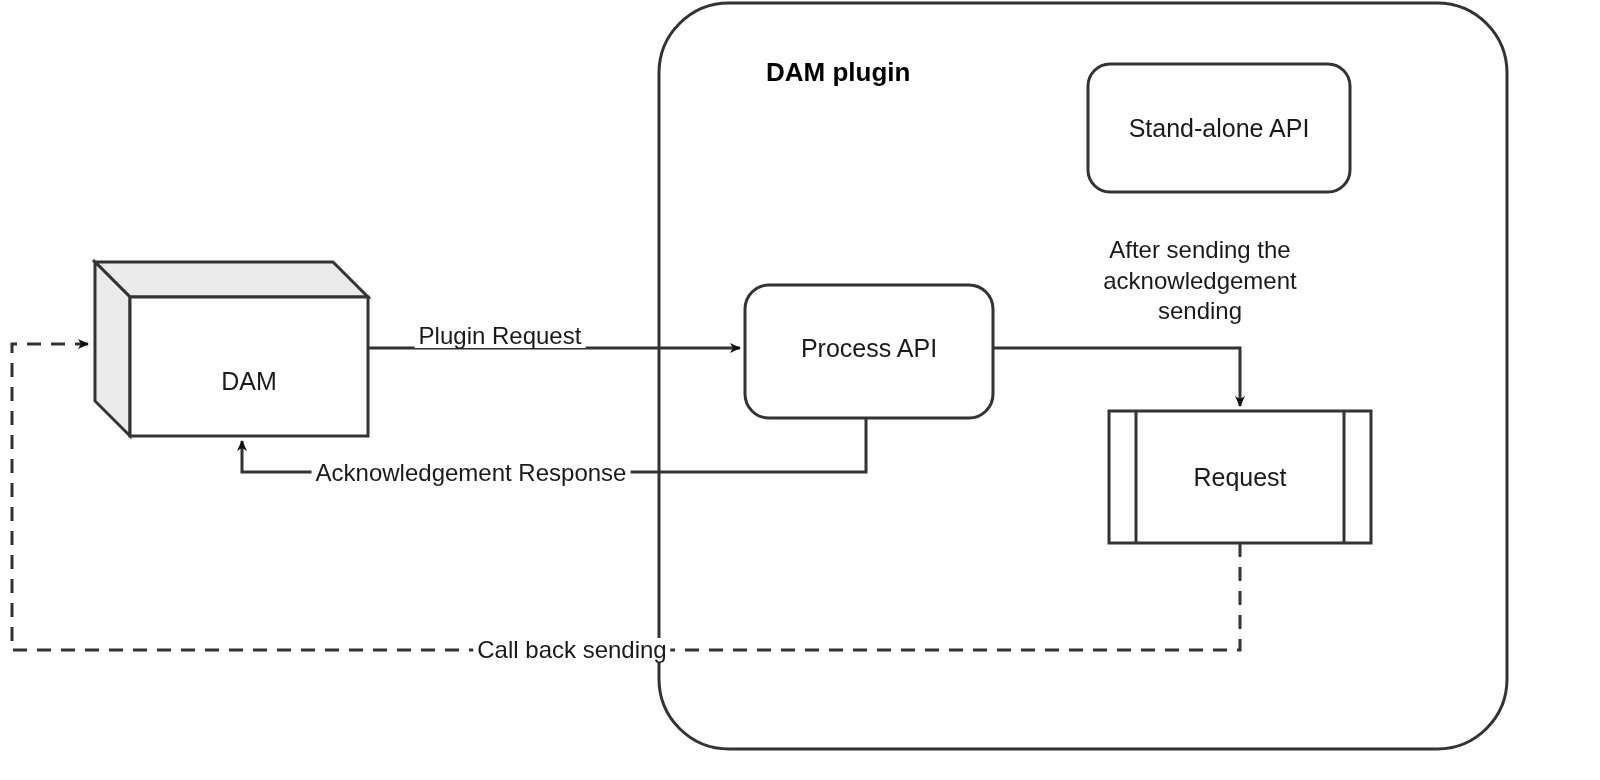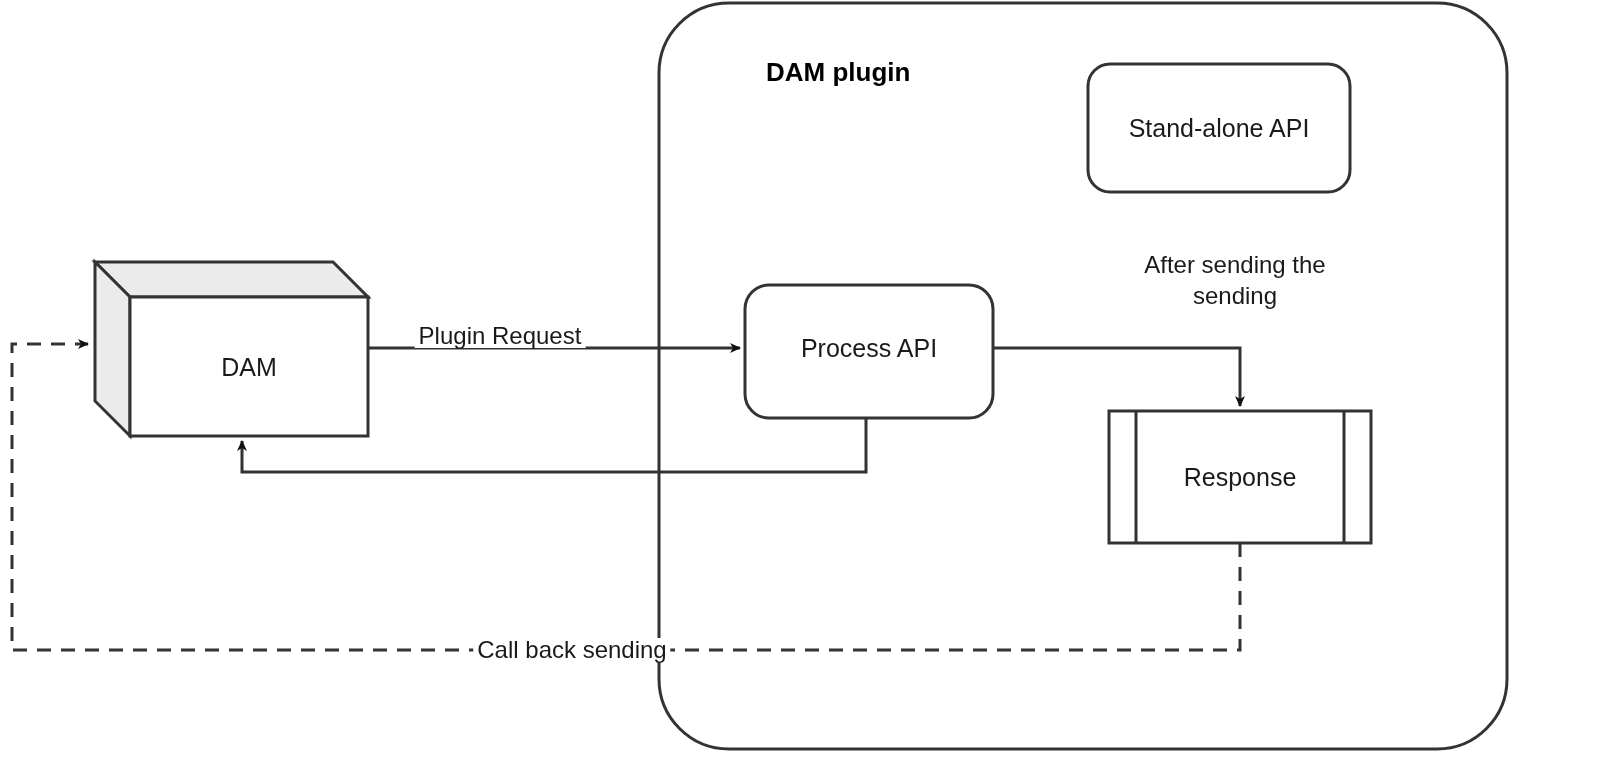--- a/index.html
+++ b/index.html
@@ -96,31 +96,33 @@
 
     <path d="M 866 418 L 866 472 L 242 472 L 242 441" fill="none" stroke="#333333" stroke-width="3" marker-end="url(#arrowSolidUp)"></path>
 
     <path d="M 993 348 L 1240 348 L 1240 406" fill="none" stroke="#333333" stroke-width="3" marker-end="url(#arrowSolid)"></path>
 
     <path d="M 1240 543 L 1240 650 L 12 650 L 12 344 L 88 344" fill="none" stroke="#333333" stroke-width="3" stroke-dasharray="14 10" marker-end="url(#arrowSolid)"></path>
   </svg>
 
   <div class="lbl container-title" style="left:766px; top:59px;">DAM plugin</div>
 
-  <div class="lbl node-label centered" style="left:249px; top:367px;">DAM</div>
+  <div class="lbl node-label centered" style="left:249px; top:381px;">DAM</div>
 
   <div class="lbl node-label centered" style="left:1219px; top:128px;">Stand-alone API</div>
 
   <div class="lbl node-label centered" style="left:869px; top:348px;">Process API</div>
 
-  <div class="lbl node-label centered" style="left:1240px; top:477px;">Response</div>
+  <div class="lbl node-label centered" style="left:1240px; top:477px;">Request</div>
 
   <div class="lbl edge-label centered" style="left:500px; top:336px;">Plugin Request</div>
 
+  <div class="lbl edge-label centered" style="left:471px; top:473px;">Acknowledgement Response</div>
 
-  <div class="lbl note-label centered" style="left:1235px; top:281px; width:300px;">
+  <div class="lbl note-label centered" style="left:1200px; top:281px; width:300px;">
     <div>After sending the</div>
+    <div>acknowledgement</div>
     <div>sending</div>
   </div>
 
   <div class="lbl edge-label centered" style="left:572px; top:650px;">Call back sending</div>
 
 </div>
 
 </body></html>

